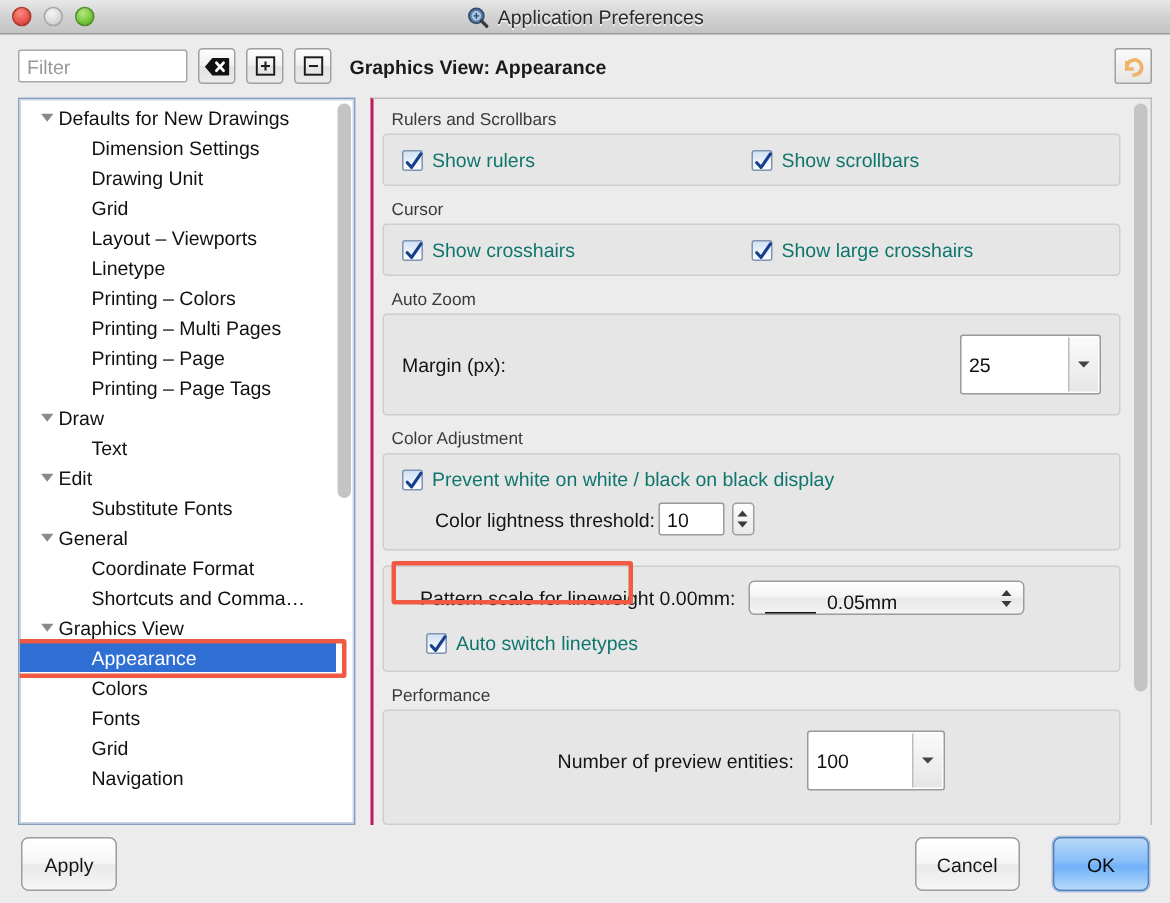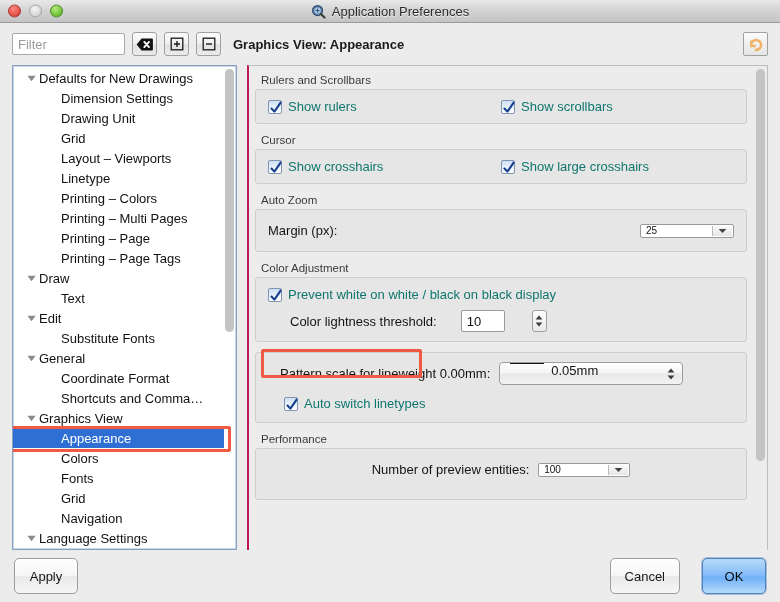--- a/index.html
+++ b/index.html
@@ -196,26 +196,26 @@
     border-radius: 2px;
     background: linear-gradient(to bottom, #cfe0f4 0%, #eaf2fb 55%, #ffffff 100%);
     position: relative;
   }
   .cb svg { position: absolute; left: 0px; top: -3px; }
   .cb-label { font-size: 13px; color: #0f766e; white-space: nowrap; }
 
   .field-label { font-size: 13px; color: #141414; white-space: nowrap; }
 
   .combo {
-    height: 14px;
+    height: 40px;
     border: 1px solid #9a9a9a;
     background: #fff;
     border-radius: 2px;
     display: flex; align-items: center;
-    font-size: 10px; color: #111;
+    font-size: 13px; color: #111;
     padding-left: 5px;
     position: relative;
     cursor: default;
   }
   .combo .arrowbox {
     position: absolute; right: 1px; top: 1px; bottom: 1px;
     width: 20px;
     border-left: 1px solid #bbb;
     background: linear-gradient(to bottom, #fafafa, #e6e6e6);
     display: flex; align-items: center; justify-content: center;
@@ -235,21 +235,21 @@
     background: linear-gradient(to bottom, #fdfdfd, #e9e9e9);
     display: flex; flex-direction: column;
     align-items: center; justify-content: center;
     gap: 2px;
   }
   .popup {
     height: 23px;
     border: 1px solid #9d9d9d;
     border-radius: 4px;
     background: linear-gradient(to bottom, #ffffff 0%, #f4f4f4 48%, #e8e8e8 52%, #f4f4f4 100%);
-    display: flex; align-items: flex-start;
+    display: flex; align-items: flex-end;
     font-size: 13px; color: #111;
     padding: 0 26px 0 10px;
     position: relative;
     cursor: default;
   }
   .popup .dash {
     display: inline-block;
     width: 34px; height: 0;
     border-top: 1.5px solid #111;
     margin-right: 7px;
@@ -455,28 +455,20 @@
             <span>Colors</span>
           </div>
           <div class="tree-row child">
             <span>Fonts</span>
           </div>
           <div class="tree-row child">
             <span>Grid</span>
           </div>
           <div class="tree-row child">
             <span>Navigation</span>
-          </div>
-          <div class="tree-row top">
-            <span class="tw">
-              <svg width="9" height="7" viewBox="0 0 9 7">
-                <path d="M0.4 0.8 L8.6 0.8 L4.5 6.2 Z" fill="#8a8a8a"></path>
-              </svg>
-            </span>
-            <span>Language Settings</span>
           </div>
           <div class="tree-row child"></div>
         </div>
       <div id="tree-vscroll">
         <div id="tree-vthumb"></div>
       </div>
       <div class="annot" id="annot-tree" style="left: -5px; top: 360px; width: 223px; height: 26px;"></div>
     </div>
 
     <div id="settings-pane">
@@ -553,21 +545,21 @@
             <div class="row" style="margin-bottom:8px;">
               <div class="cb-item">
                 <span class="cb">
                   <svg width="14" height="18" viewBox="0 0 14 18">
                     <path d="M2.5 10.5 L5.4 13.6 L11.6 4.6" fill="none" stroke="#16408c" stroke-width="2.1" stroke-linecap="round" stroke-linejoin="round"></path>
                   </svg>
                 </span>
                 <span class="cb-label">Prevent white on white / black on black display</span>
               </div>
             </div>
-            <div class="row" style="padding-left:22px;gap:24px;">
+            <div class="row" style="padding-left:22px;gap:2px;">
               <span class="field-label">Color lightness threshold:</span>
               <div class="spin-input">
                 <span>10</span>
               </div>
               <div class="spin-btns">
                 <svg width="8" height="5" viewBox="0 0 8 5">
                     <path d="M4 0.4 L7.4 4.4 L0.6 4.4 Z" fill="#3a3a3a"></path>
                   </svg>
                 <svg width="8" height="5" viewBox="0 0 8 5">
                     <path d="M4 4.6 L0.6 0.6 L7.4 0.6 Z" fill="#3a3a3a"></path>

